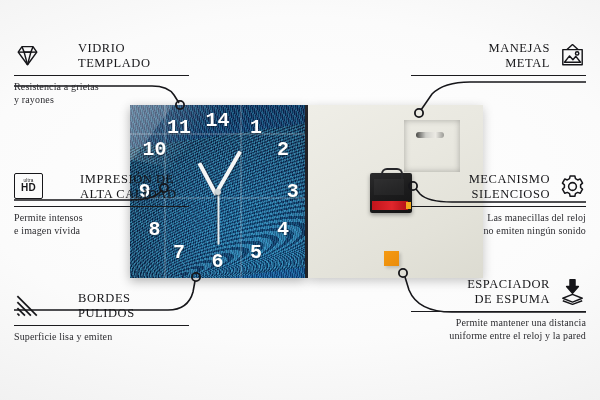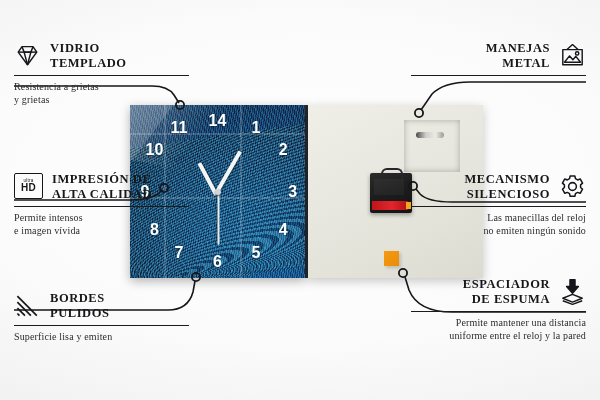--- a/index.html
+++ b/index.html
@@ -34,22 +34,22 @@
     background:repeating-radial-gradient(ellipse 120% 46% at 28% 95%,
         rgba(0,0,0,.30) 0 1.6px, rgba(120,235,225,.22) 1.6px 3.4px);
     opacity:.85;transform:rotate(-8deg);
   }
   #clock-front .glare{
     position:absolute;left:-10%;top:-32%;width:90%;height:70%;
     background:linear-gradient(118deg, rgba(255,255,255,.42), rgba(255,255,255,0) 62%);
     transform:rotate(12deg);
   }
   .numeral{
-    position:absolute;color:#ffffff;font-family:Liberation Sans, sans-serif;
-    font-weight:700;font-size:16px;line-height:1;
+    position:absolute;color:#ffffff;font-family:Liberation Mono, monospace;
+    font-weight:700;font-size:20px;line-height:1;
     text-shadow:0 1px 2px rgba(0,0,0,.45);
     transform:translate(-50%,-50%);
   }
   .hand{position:absolute;left:50%;top:50%;transform-origin:0 50%;background:#f4f6f6;
         box-shadow:0 1px 2px rgba(0,0,0,.35);border-radius:1px;}
   #hand-hour{width:36px;height:4px;}
   #hand-minute{width:48px;height:4px;}
   #hand-second{width:52px;height:1.5px;background:#e8eced;}
   #hand-cap{position:absolute;left:50%;top:50%;width:6px;height:6px;margin:-3px 0 0 -3px;
             border-radius:50%;background:#cfd6d8;box-shadow:0 1px 2px rgba(0,0,0,.5);}
@@ -85,23 +85,24 @@
     box-shadow:2px 2px 3px rgba(0,0,0,.16);
   }
 
   
   .callout{position:absolute;width:200px;}
   .callout.left{text-align:left;}
   .callout.right{text-align:right;}
   .co-head{display:flex;align-items:center;gap:9px;}
   .callout.right .co-head{flex-direction:row-reverse;}
   .co-title{
-    font-family:"Liberation Serif", serif;font-weight:700;
+    font-family:"Liberation Serif", serif;font-weight:400;
     font-size:12.5px;line-height:1.18;letter-spacing:.55px;color:#17171a;
     text-transform:uppercase;
+    margin-left:28px;
   }
   .co-rule{height:1.4px;background:#1b1b1e;margin:4px 0 4px;}
   .co-sub{
     font-size:10px;line-height:1.33;color:#2c2c30;letter-spacing:.15px;
     font-family:"Liberation Serif", serif;
   }
   .ico{width:43px;height:27px;flex:0 0 27px;display:block;}
   .ico svg{display:block;width:27px;height:27px;}
   .hd-box{
     width:27px;height:24px;border:1.6px solid #17171a;border-radius:2px;
@@ -194,21 +195,21 @@
           </svg>
       </span>
       <span class="co-title">
         <span>VIDRIO</span><br>
         <span>TEMPLADO</span>
       </span>
     </div>
     <div class="co-rule"></div>
     <div class="co-sub">
       <span>Resistencia a grietas</span><br>
-      <span>y grietas</span>
+      <span>y rayones</span>
     </div>
   </div>
 
   <div class="callout left" style="left:14px;top:172px;width:175px">
     <div class="co-head">
       <span class="ico">
         <span class="hd-box">
           <span class="hd-small">ultra</span>
           <span class="hd-big">HD</span>
         </span>

